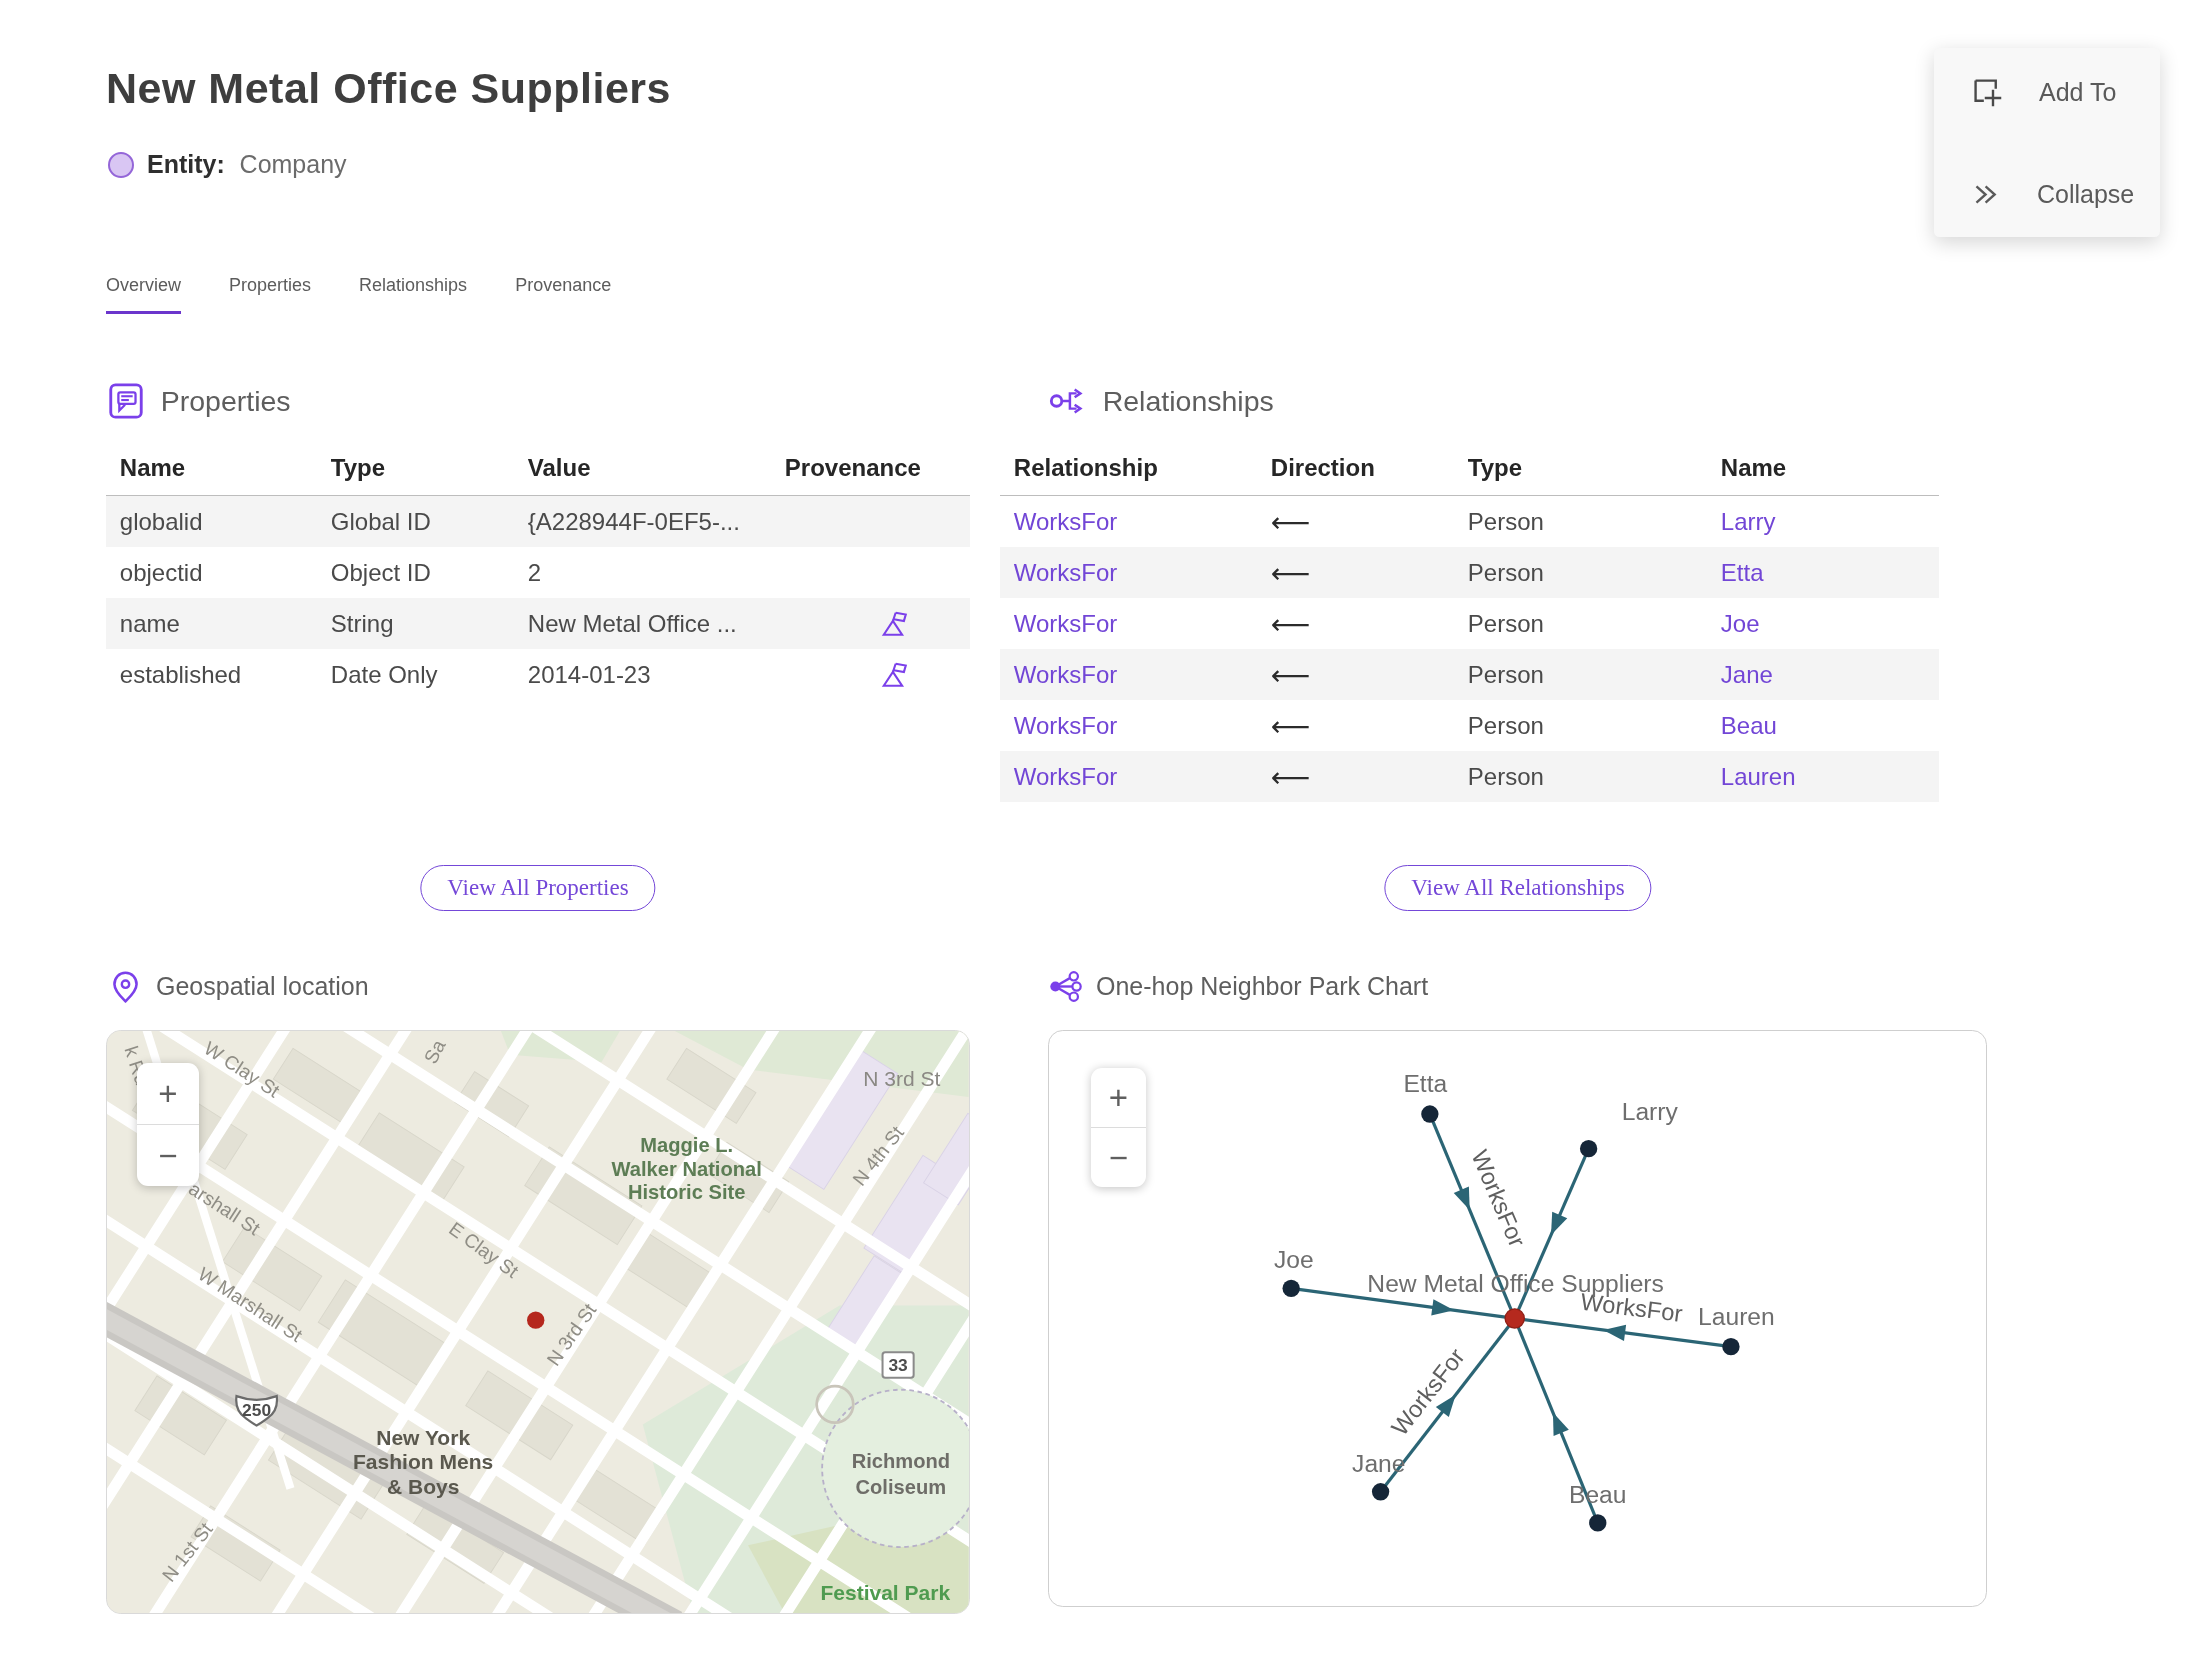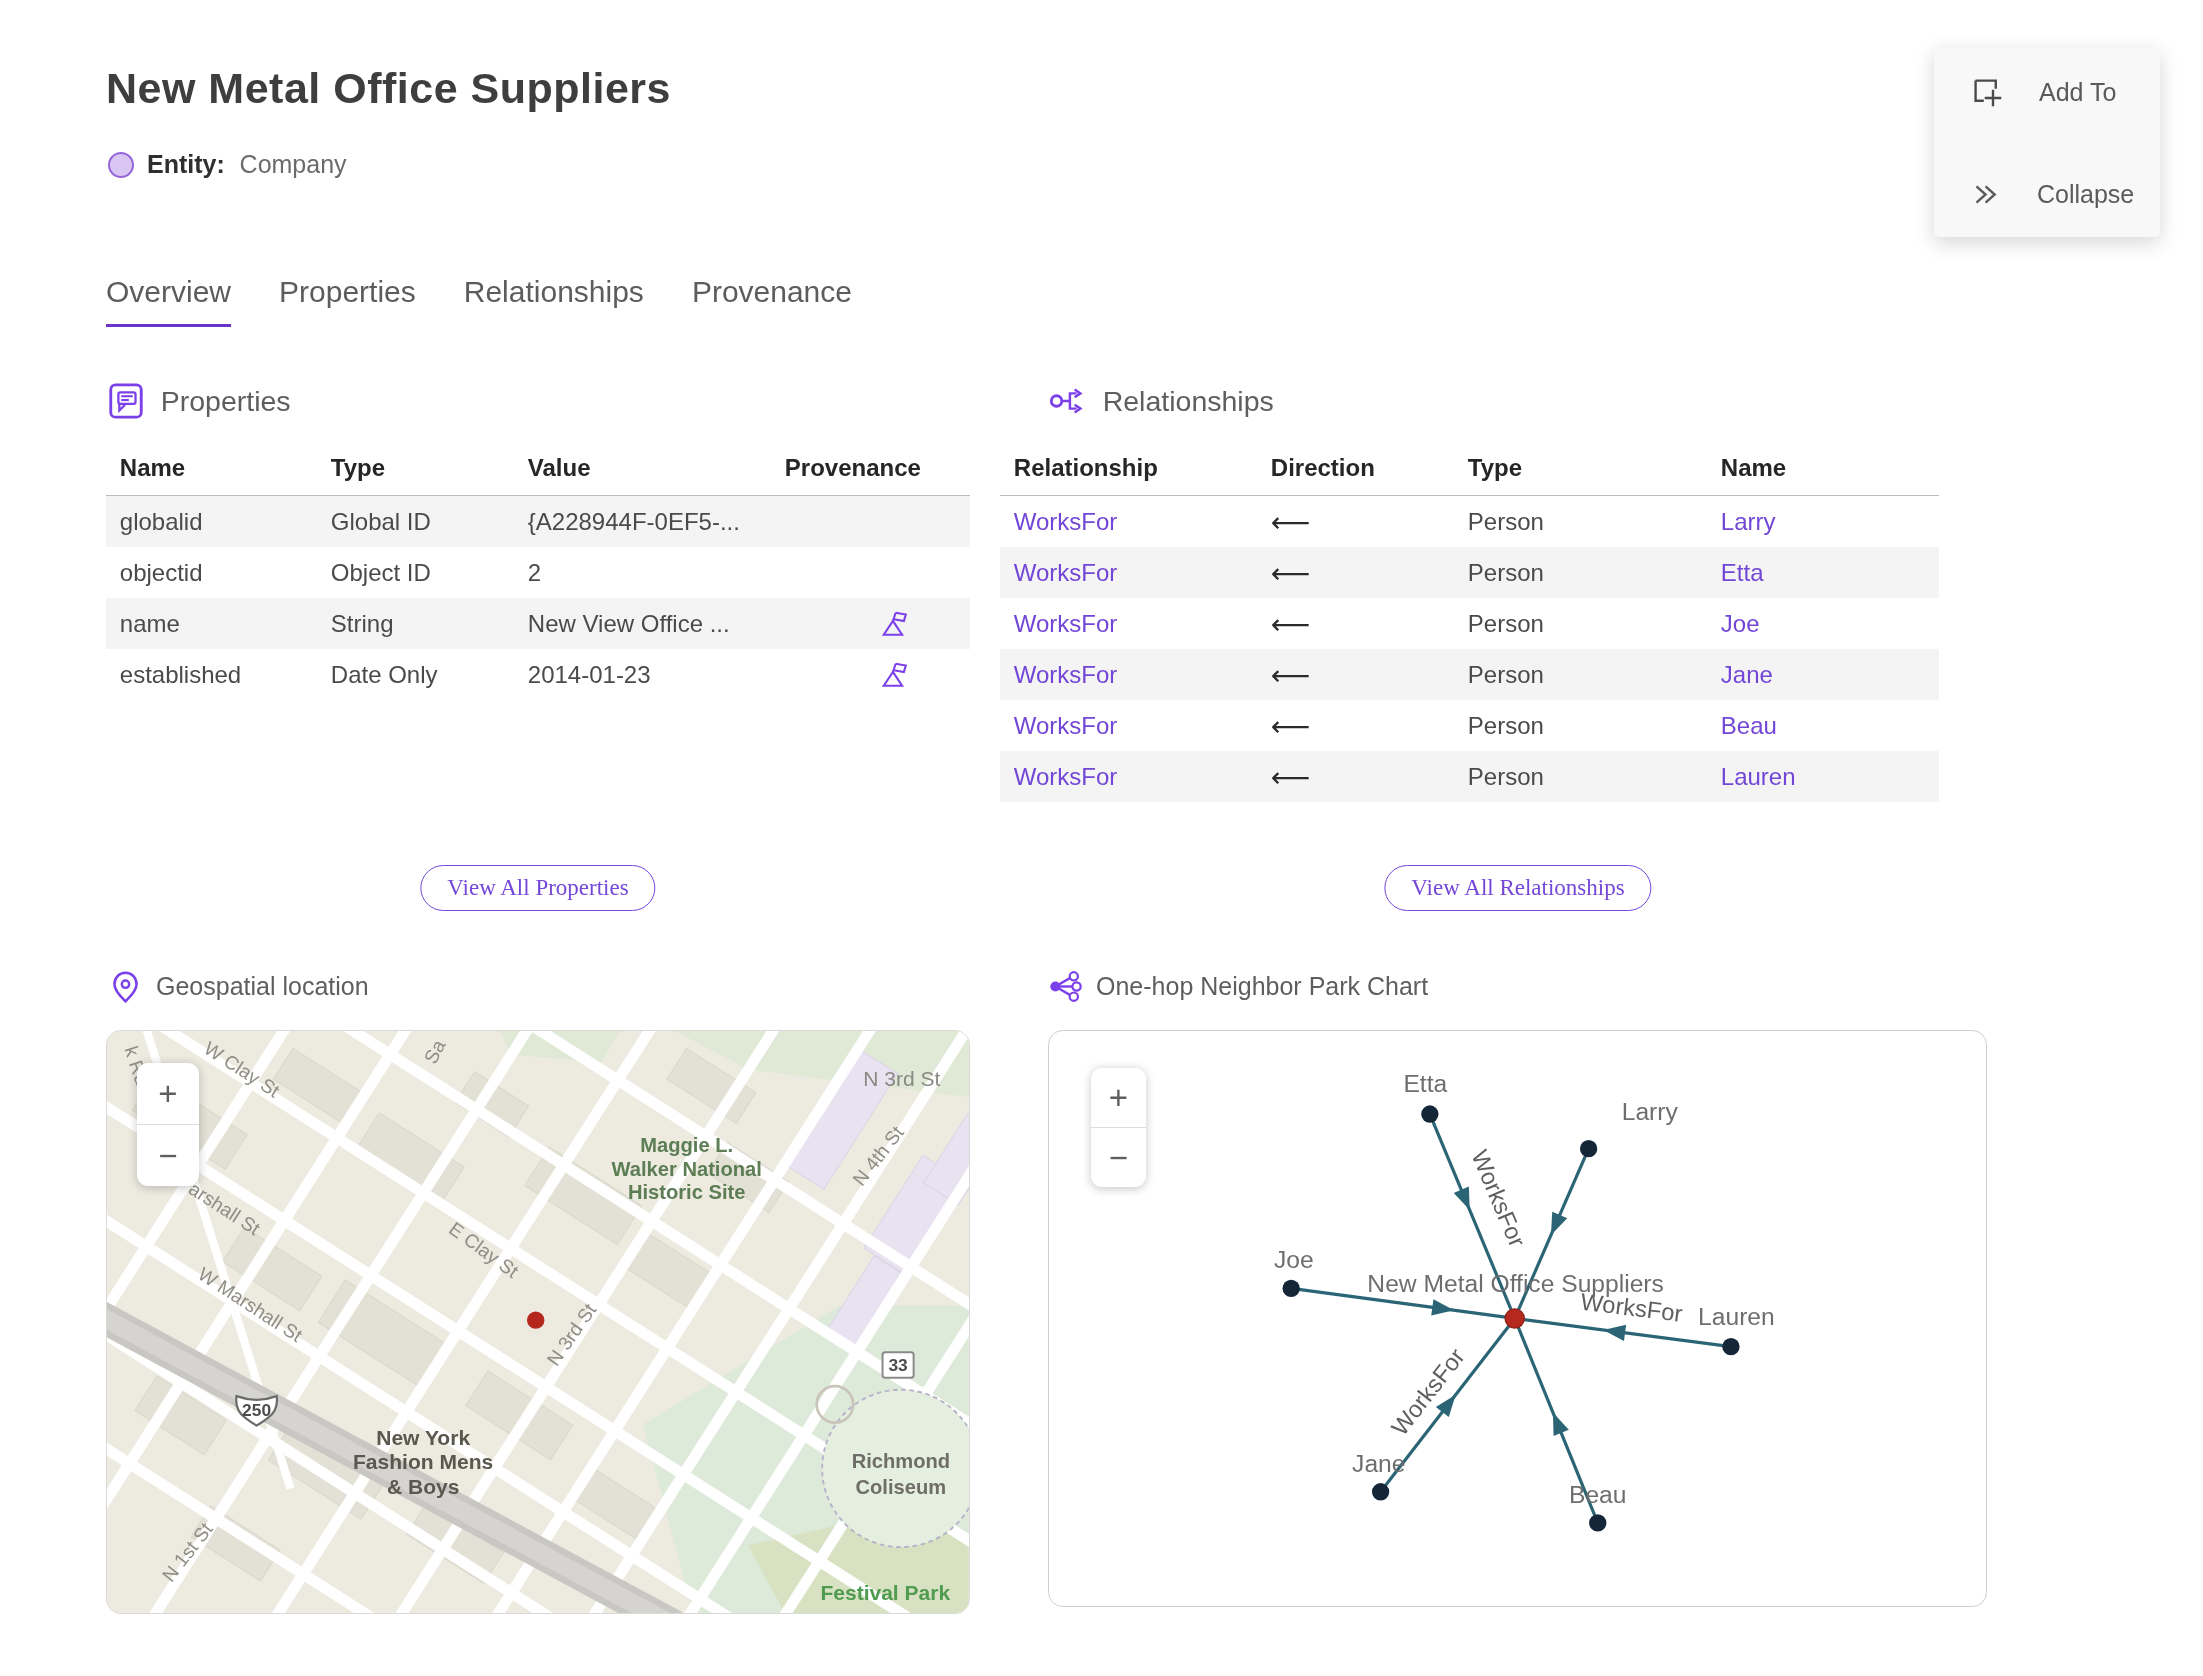--- a/index.html
+++ b/index.html
@@ -15,21 +15,21 @@
   .entity-type{color:#6b6b6b;margin-left:1.8px;}
 
   
   .actions-panel{left:1934px;top:48px;width:226px;height:189px;background:#f8f8f8;border-radius:5.5px;
       box-shadow:0 5.5px 20px rgba(0,0,0,.16);display:flex;flex-direction:column;justify-content:space-between;
       padding:27.5px 0;box-sizing:border-box;}
   .action-item{display:flex;align-items:center;gap:35px;padding:0 37px;font-size:25px;color:#5a5a5a;cursor:pointer;}
   .action-item svg{flex:0 0 auto;}
 
   
-  .tabs{left:106px;top:275px;display:flex;gap:48px;font-size:30px;color:#5c5c5c;}
+  .tabs{left:106px;top:275px;display:flex;gap:48px;font-size:18px;color:#5c5c5c;}
   .tab{padding-bottom:14.7px;cursor:pointer;}
   .tab.active{border-bottom:3.7px solid #6b35cc;}
 
   
   .section-header{display:flex;align-items:center;gap:14.7px;font-size:28.5px;color:#5e5e5e;}
   .panel-header{display:flex;align-items:center;gap:13px;font-size:25px;color:#5e5e5e;}
 
   
   .trow{display:grid;align-items:center;height:51px;padding-left:13.8px;font-size:24px;color:#4a4a4a;box-sizing:border-box;}
   .props .trow{grid-template-columns:211px 197px 257px 1fr;}
@@ -129,21 +129,21 @@
       </div>
       <div class="trow">
         <span>objectid</span>
         <span>Object ID</span>
         <span>2</span>
         <span class="prov-cell"></span>
       </div>
       <div class="trow alt">
         <span>name</span>
         <span>String</span>
-        <span>New View Office ...</span>
+        <span>New Metal Office ...</span>
         <span class="prov-cell">
           <svg width="27.5" height="27.5" viewBox="0 0 30 30">
   <path d="M3 27 L13 12 L23 27 Z" fill="none" stroke="#7b40ea" stroke-width="2.3"></path>
   <path d="M13 12 L16 3 M16 3 L27 5 L25 12 L14 10" fill="none" stroke="#7b40ea" stroke-width="2.3"></path>
           </svg>
         </span>
       </div>
       <div class="trow">
         <span>established</span>
         <span>Date Only</span>

